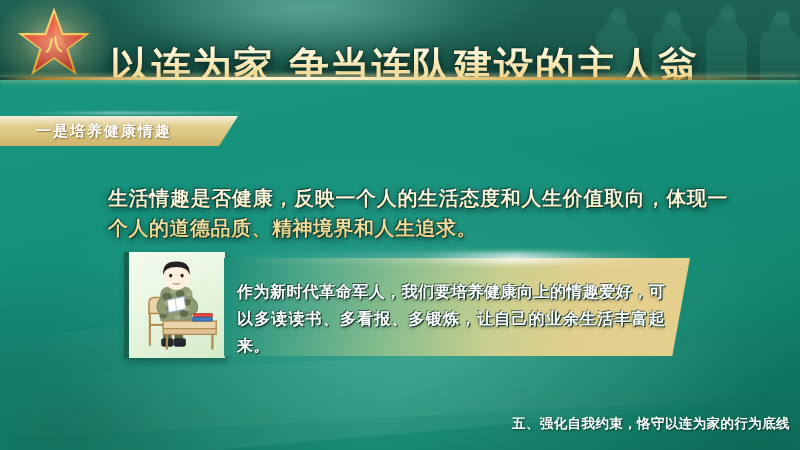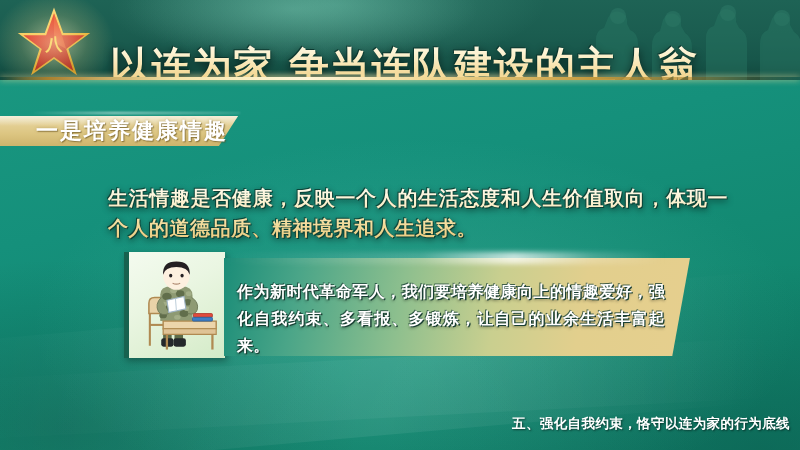--- a/index.html
+++ b/index.html
@@ -77,21 +77,21 @@
     background:linear-gradient(180deg,#e9dcae 0%,#e3cf93 30%,#dcc581 60%,#cdb46c 100%);
     clip-path:polygon(0 0,100% 0,92% 100%,0 100%);
     box-shadow:0 2px 4px rgba(0,0,0,.22);
   }
   .subbanner-sheen{
     position:absolute;left:0;top:0;width:100%;height:10px;
     background:linear-gradient(180deg,rgba(255,255,255,.55) 0%,rgba(255,255,255,0) 100%);
   }
   .subbanner-text{
     position:absolute;left:36px;top:116px;height:30px;display:flex;align-items:center;
-    font-size:22px;font-weight:bold;color:#ffffff;letter-spacing:2px;
+    font-size:15px;font-weight:bold;color:#ffffff;letter-spacing:2px;
     font-family:"DejaVu Sans","Liberation Sans",sans-serif;
     text-shadow:1px 1px 1px rgba(90,70,20,.55),0 0 3px rgba(120,95,30,.35);
     white-space:nowrap;
   }
   .subbanner-top-line{
     position:absolute;left:30px;top:112px;width:210px;height:2px;
     background:linear-gradient(90deg,rgba(255,255,255,0),rgba(255,255,255,.6) 40%,rgba(255,255,255,.15));
     filter:blur(1px);
   }
 
@@ -265,17 +265,17 @@
           <path d="M88 84 L88 100"></path>
       </g>
 
       <rect x="68" y="62" width="20" height="4" rx="1" fill="#e14b3c" stroke="#b03a2e" stroke-width=".9"></rect>
       <rect x="67" y="66" width="21" height="4" rx="1" fill="#3d7cc4" stroke="#2d5f9a" stroke-width=".9"></rect>
     </svg>
   </div>
 
   <div class="quote"></div>
   <div class="quote-topglow"></div>
-  <p class="quote-text">作为新时代革命军人，我们要培养健康向上的情趣爱好，强化自我约束、多看报、多锻炼，让自己的业余生活丰富起来。</p>
+  <p class="quote-text">作为新时代革命军人，我们要培养健康向上的情趣爱好，可以多读读书、多看报、多锻炼，让自己的业余生活丰富起来。</p>
 
   <div class="footer">五、强化自我约束，恪守以连为家的行为底线</div>
 
 </div>
 
 </body></html>

